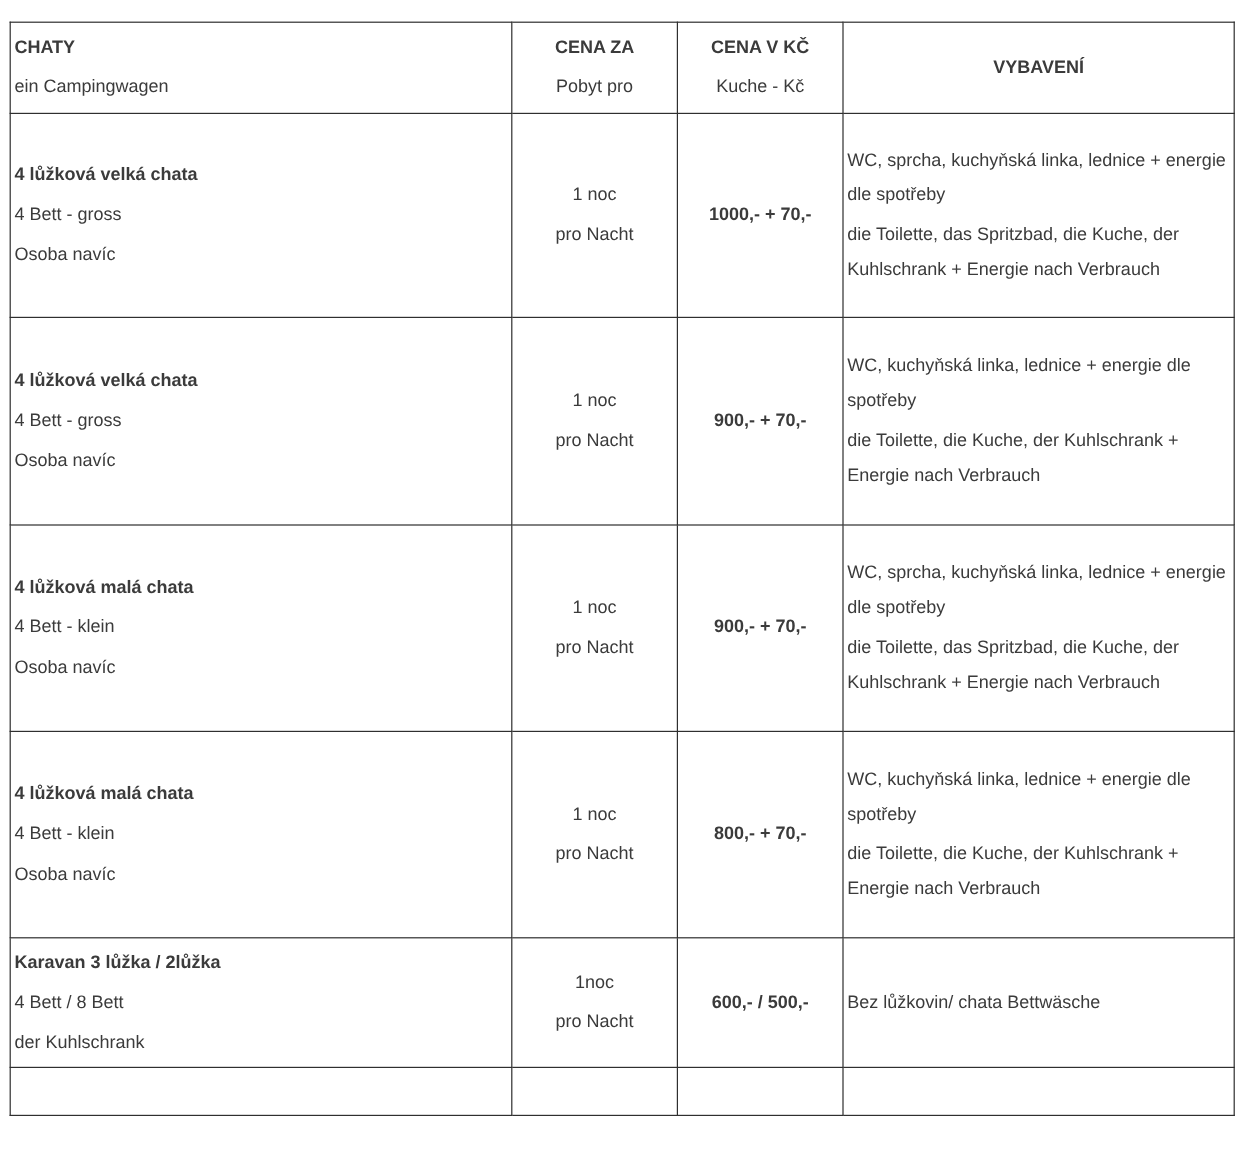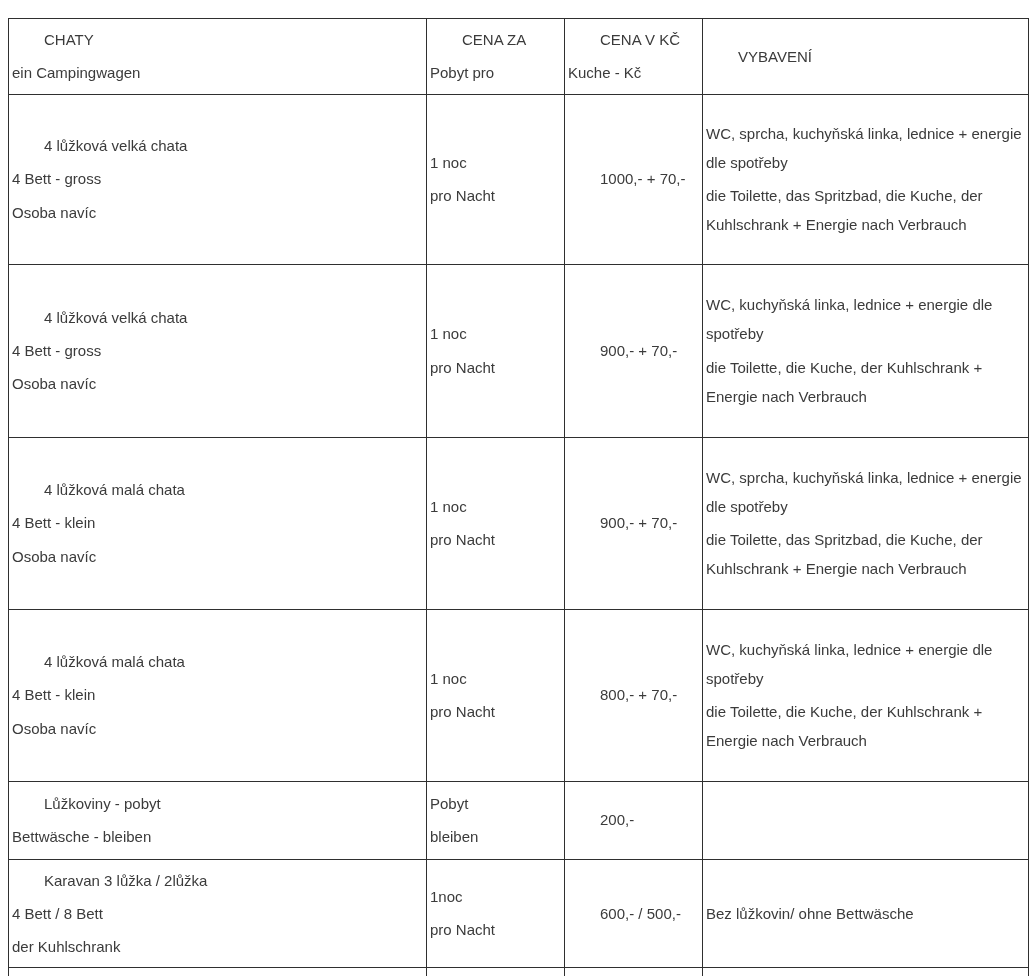--- a/index.html
+++ b/index.html
@@ -19,26 +19,26 @@
     margin: 18px 0 0 8px;
   }
   .price-table td {
     border: 1px solid #2f2f2f;
     vertical-align: middle;
     padding: 2px 3px;
     font-size: 15px;
     overflow: hidden;
   }
   .price-table td.c-left   { text-align: left; }
-  .price-table td.c-center { }
+  .price-table td.c-center { text-align: center; }
   .line {
     margin: 4px 0;
     line-height: 1.95;
   }
-  .b { font-weight: normal; margin-left: 32px; }
+  .b { font-weight: bold; }
   
   tr.h-header  { height: 75px; }
   tr.h-big1    { height: 170px; }
   tr.h-big2    { height: 173px; }
   tr.h-big3    { height: 172px; }
   tr.h-big4    { height: 172px; }
   tr.h-small   { height: 78px; }
   tr.h-karavan { height: 107px; }
   tr.h-partial { height: 40px; }
 </style>
@@ -141,50 +141,36 @@
     </td>
     <td class="c-center">
       <p class="line b">800,- + 70,-</p>
     </td>
     <td class="c-left">
       <p class="line">WC, kuchyňská linka, lednice + energie dle spotřeby</p>
       <p class="line">die Toilette, die Kuche, der Kuhlschrank + Energie nach Verbrauch</p>
     </td>
   </tr>
 
-  <tr class="h-small">
-    <td class="c-left">
-      <p class="line b">Lůžkoviny - pobyt</p>
-      <p class="line">Bettwäsche - bleiben</p>
-    </td>
-    <td class="c-center">
-      <p class="line">Pobyt</p>
-      <p class="line">bleiben</p>
-    </td>
-    <td class="c-center">
-      <p class="line b">200,-</p>
-    </td>
-    <td class="c-left"></td>
-  </tr>
 
   <tr class="h-karavan">
     <td class="c-left">
       <p class="line b">Karavan 3 lůžka / 2lůžka</p>
       <p class="line">4 Bett / 8 Bett</p>
       <p class="line">der Kuhlschrank</p>
     </td>
     <td class="c-center">
       <p class="line">1noc</p>
       <p class="line">pro Nacht</p>
     </td>
     <td class="c-center">
       <p class="line b">600,-  /  500,-</p>
     </td>
     <td class="c-left">
-      <p class="line">Bez lůžkovin/ ohne Bettwäsche</p>
+      <p class="line">Bez lůžkovin/ chata Bettwäsche</p>
     </td>
   </tr>
 
   <tr class="h-partial">
     <td class="c-left"></td>
     <td class="c-center"></td>
     <td class="c-center"></td>
     <td class="c-left"></td>
   </tr>
 </tbody>

